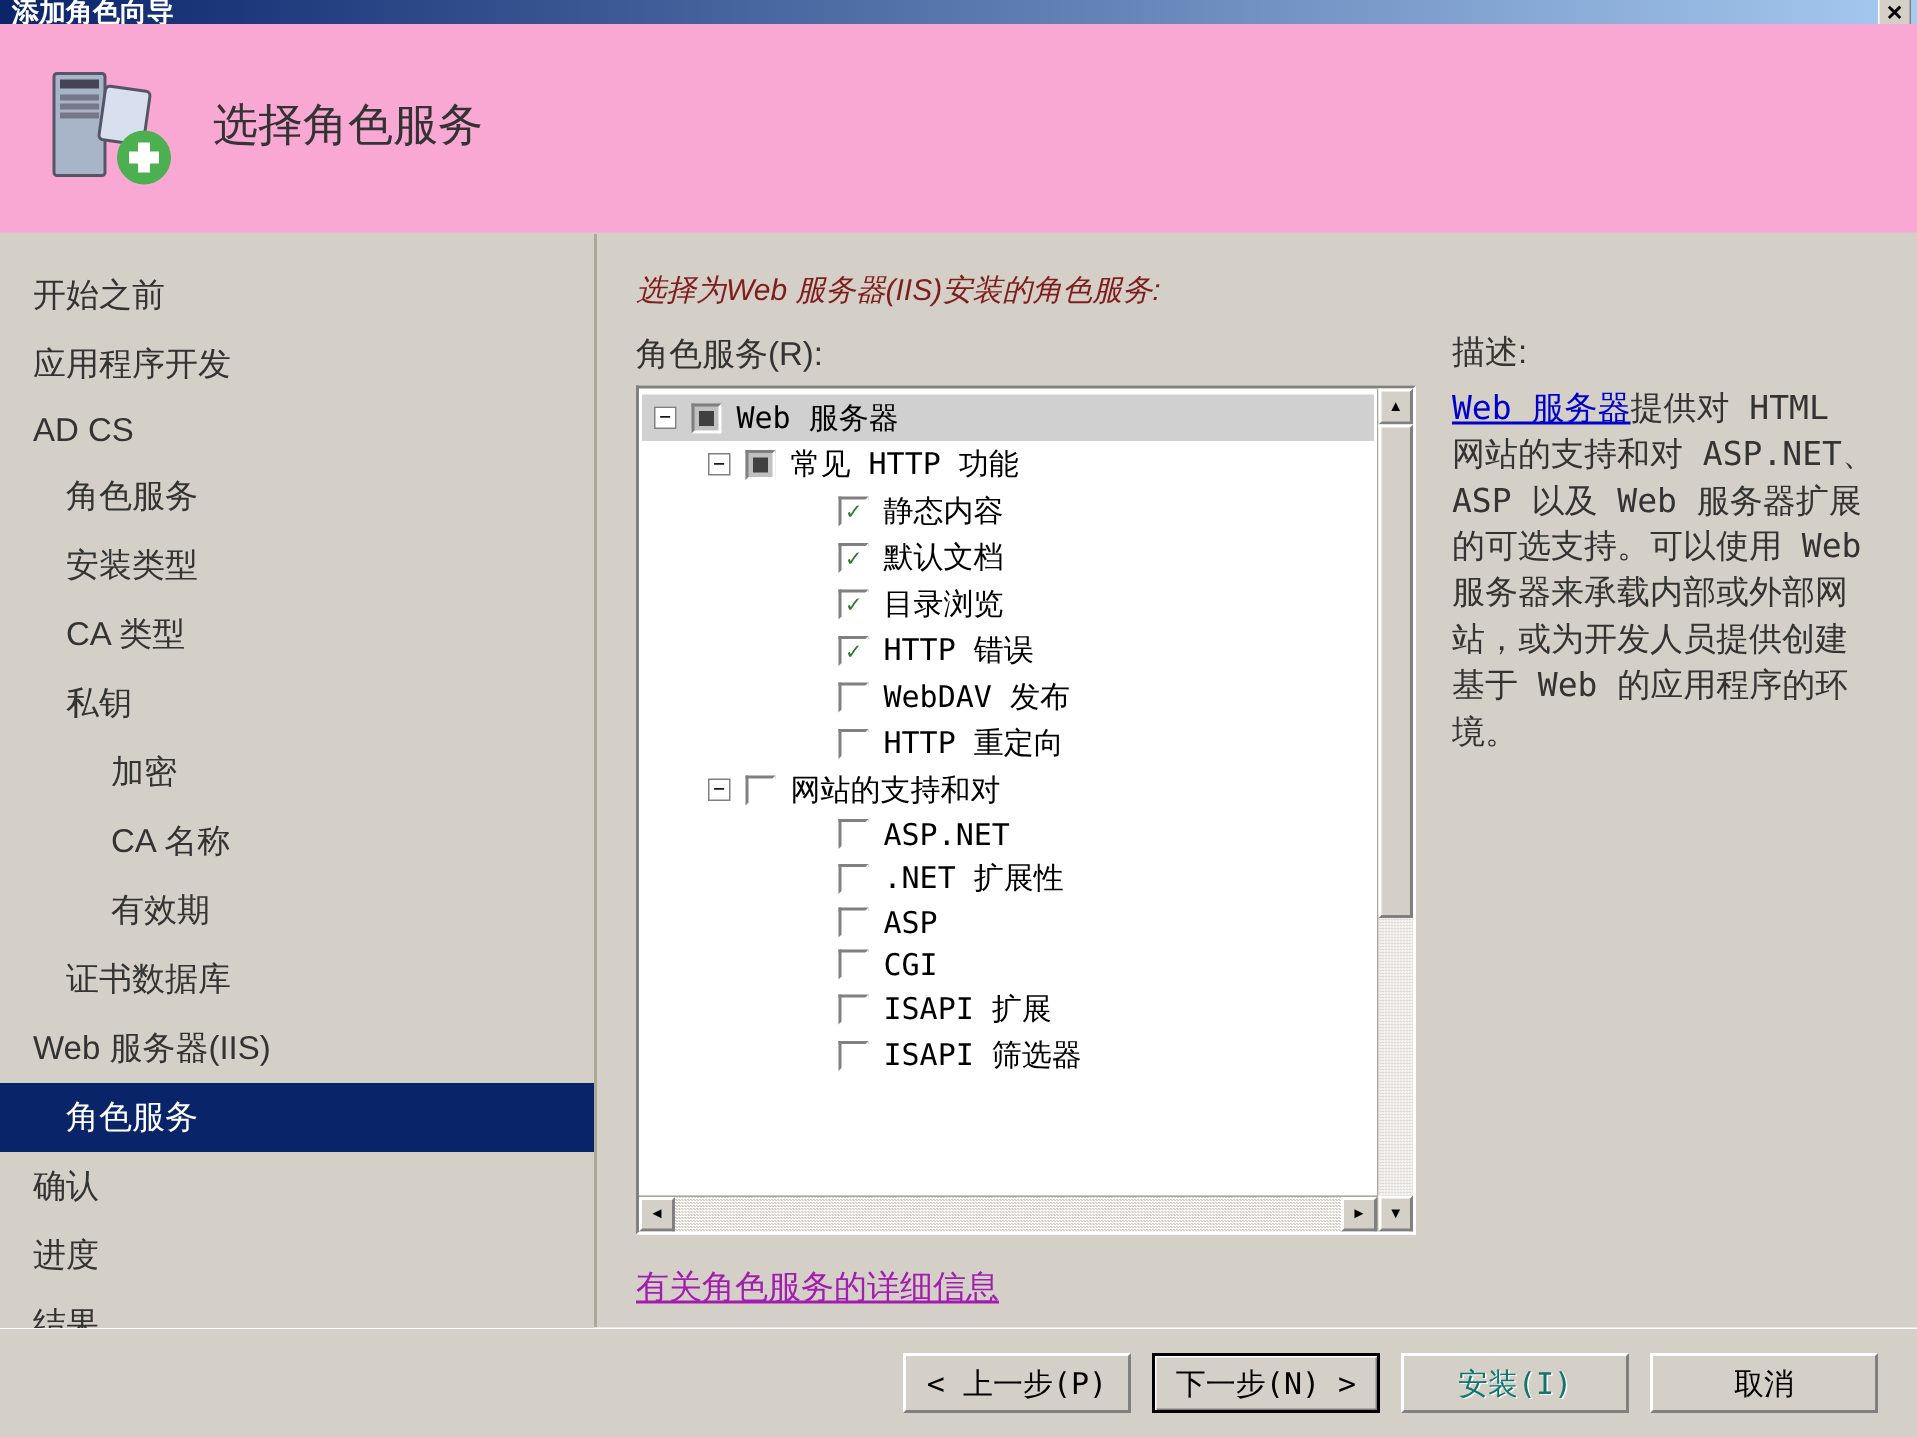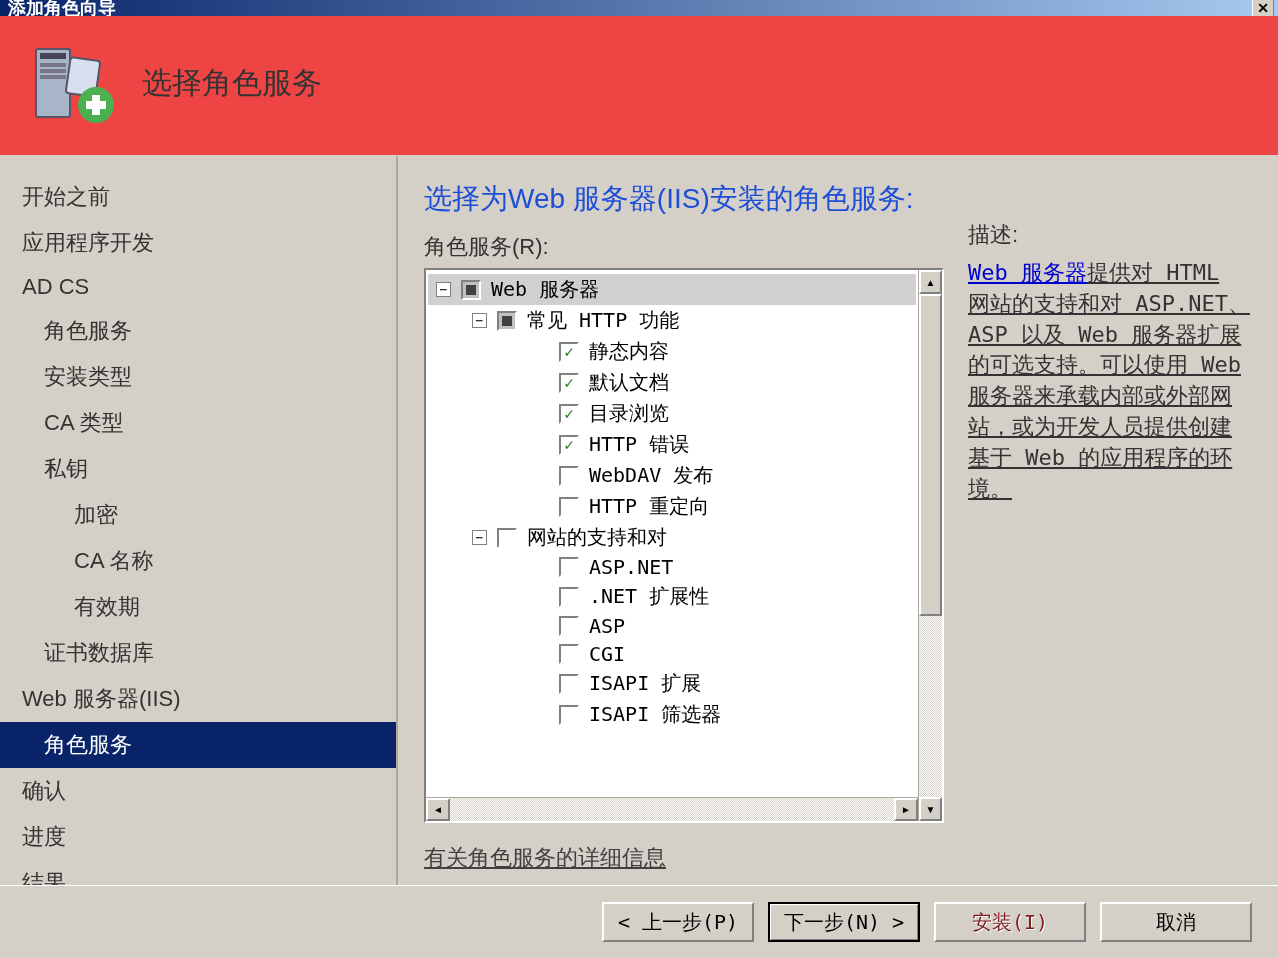--- a/index.html
+++ b/index.html
@@ -1,33 +1,33 @@
 <!DOCTYPE html>
 <html><head>
 <meta charset="utf-8">
 <style>
 * { box-sizing: border-box; margin: 0; padding: 0; }
 body { font-family: "Microsoft YaHei", SimSun, Arial, sans-serif; background: #d4d0c8; width: 1278px; height: 958px; overflow: hidden; }
 .window { width: 100%; height: 100%; display: flex; flex-direction: column; background: #d4d0c8; }
 .titlebar { background: linear-gradient(to right, #0a246a, #a6caf0); color: white; height: 16px; display: flex; align-items: center; padding: 0 4px; font-size: 18px; justify-content: space-between; }
 .titlebar-text { padding-left: 4px; font-weight: bold; }
 .close-btn { width: 22px; height: 20px; background: #d4d0c8; border: 1px solid #808080; border-top-color: white; border-left-color: white; color: black; font-size: 14px; display: flex; align-items: center; justify-content: center; cursor: pointer; font-family: Arial; font-weight: bold; }
-.header { background: #ef4444; padding: 20px 28px 24px; display: flex; align-items: center; gap: 24px; border-bottom: 1px solid #d4d0c8; min-height: 140px; }
+.header { background: #f9a8d4; padding: 20px 28px 24px; display: flex; align-items: center; gap: 24px; border-bottom: 1px solid #d4d0c8; min-height: 140px; }
 .header-icon { width: 90px; height: 90px; position: relative; flex-shrink: 0; }
 .header-title { font-size: 30px; color: #333; }
 .content { display: flex; flex: 1; overflow: hidden; }
 .sidebar { width: 396px; background: #d4d0c8; padding: 18px 0; overflow-y: auto; }
 .nav-item { padding: 8px 22px; font-size: 22px; color: #333; cursor: pointer; }
 .nav-item.level-1 { padding-left: 44px; }
 .nav-item.level-2 { padding-left: 74px; }
 .nav-item.selected { background: #0a246a; color: white; }
 .main { flex: 1; background: #d4d0c8; border-left: 2px solid #aca899; padding: 24px 26px 12px; display: flex; flex-direction: column; overflow: hidden; }
 .main-top { display: flex; gap: 24px; flex: 1; overflow: hidden; }
 .left-col { flex: 0 0 520px; display: flex; flex-direction: column; overflow: hidden; }
-.instruction { font-size: 28px; margin-bottom: 14px; color: #1d4ed8; }
+.instruction { font-size: 20px; margin-bottom: 14px; color: #7f1d1d; font-style: italic; }
 .list-label { font-size: 22px; margin-bottom: 6px; color: #333; }
 .tree-box { flex: 1; border: 2px solid; border-color: #808080 #fff #fff #808080; background: white; position: relative; overflow: hidden; display: flex; }
 .tree-content { flex: 1; overflow: hidden; padding: 4px 2px; }
 .tree-item { display: flex; align-items: center; padding: 2px 8px; font-size: 20px; font-family: SimSun, monospace; white-space: nowrap; }
 .tree-item.selected { background: #d0d0d0; }
 .expander { width: 15px; height: 15px; border: 1px solid #808080; display: inline-flex; align-items: center; justify-content: center; font-size: 13px; line-height: 1; margin-right: 10px; background: white; cursor: pointer; font-family: monospace; }
 .spacer-exp { width: 25px; display: inline-block; }
 .checkbox { width: 20px; height: 20px; border: 2px solid; border-color: #808080 #fff #fff #808080; display: inline-flex; align-items: center; justify-content: center; background: white; margin-right: 10px; cursor: pointer; font-size: 16px; flex-shrink: 0; }
 .checkbox.indeterminate { background: #c0c0c0; }
 .checkbox.indeterminate::after { content: ""; width: 10px; height: 10px; background: #404040; }
@@ -35,29 +35,29 @@
 .indent-1 { padding-left: 8px; }
 .indent-2 { padding-left: 44px; }
 .indent-3 { padding-left: 106px; }
 .vscroll { width: 24px; background: #d4d0c8; display: flex; flex-direction: column; border-left: 1px solid #aca899; }
 .scroll-btn { height: 24px; background: #d4d0c8; border: 2px solid; border-color: #fff #808080 #808080 #fff; display: flex; align-items: center; justify-content: center; font-size: 10px; cursor: pointer; }
 .scroll-track { flex: 1; background: repeating-conic-gradient(#d4d0c8 0% 25%, #fff 0% 50%) 0 0/2px 2px; position: relative; }
 .scroll-thumb { position: absolute; left: 0; right: 0; top: 0; height: 64%; background: #d4d0c8; border: 2px solid; border-color: #fff #808080 #808080 #fff; cursor: pointer; }
 .hscroll { height: 24px; background: #d4d0c8; display: flex; border-top: 1px solid #aca899; }
 .hscroll-btn { width: 24px; background: #d4d0c8; border: 2px solid; border-color: #fff #808080 #808080 #fff; display: flex; align-items: center; justify-content: center; font-size: 10px; cursor: pointer; }
 .hscroll-track { flex: 1; background: repeating-conic-gradient(#d4d0c8 0% 25%, #fff 0% 50%) 0 0/2px 2px; }
-.details-link { margin-top: 20px; color: #404040; text-decoration: underline; font-size: 22px; cursor: pointer; }
+.details-link { margin-top: 20px; color: #a21caf; text-decoration: underline; font-size: 22px; cursor: pointer; }
 .right-col { flex: 1; padding-top: 40px; }
 .desc-label { font-size: 22px; margin-bottom: 8px; color: #333; }
-.desc-text { font-size: 22px; line-height: 1.4; color: #333; font-family: SimSun, monospace; text-decoration: underline; }
+.desc-text { font-size: 22px; line-height: 1.4; color: #333; font-family: SimSun, monospace; }
 .desc-link { color: #0000cc; text-decoration: underline; cursor: pointer; }
 .button-row { padding: 16px 26px; display: flex; justify-content: flex-end; gap: 14px; border-top: 1px solid #fff; }
 .btn { min-width: 152px; height: 40px; background: #d4d0c8; border: 2px solid; border-color: #fff #808080 #808080 #fff; font-size: 20px; cursor: pointer; font-family: SimSun, monospace; padding: 0 12px; }
 .btn.default-btn { border: 2px solid #000; box-shadow: inset 1px 1px 0 #fff, inset -1px -1px 0 #808080; }
-.btn:disabled { color: #7f1d1d; text-shadow: 1px 1px 0 #fff; cursor: default; }
+.btn:disabled { color: #0f766e; text-shadow: 1px 1px 0 #fff; cursor: default; }
 </style>
 </head>
 <body>
 
 <div class="window">
   <div class="titlebar">
     <span class="titlebar-text">添加角色向导</span>
     <div class="close-btn">✕</div>
   </div>
 

